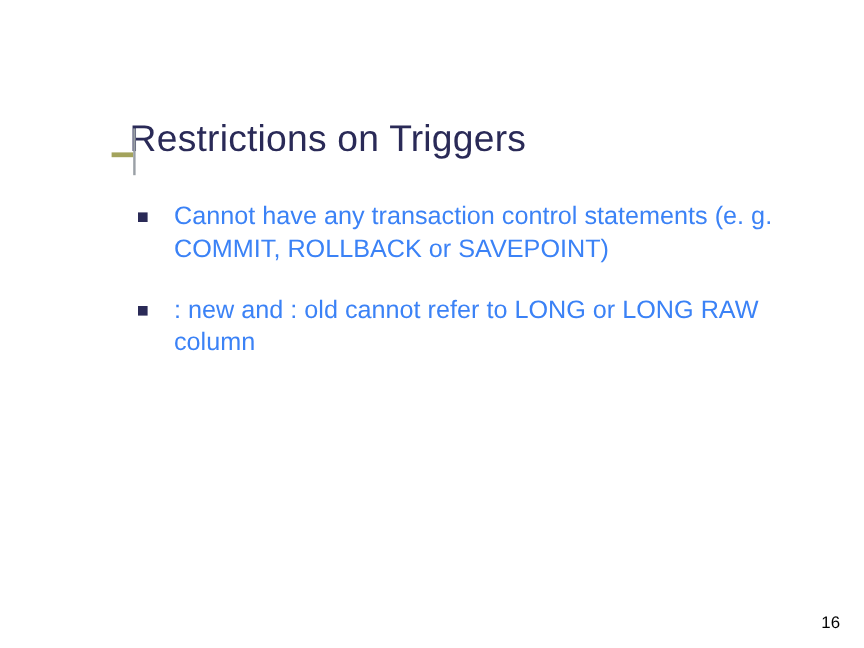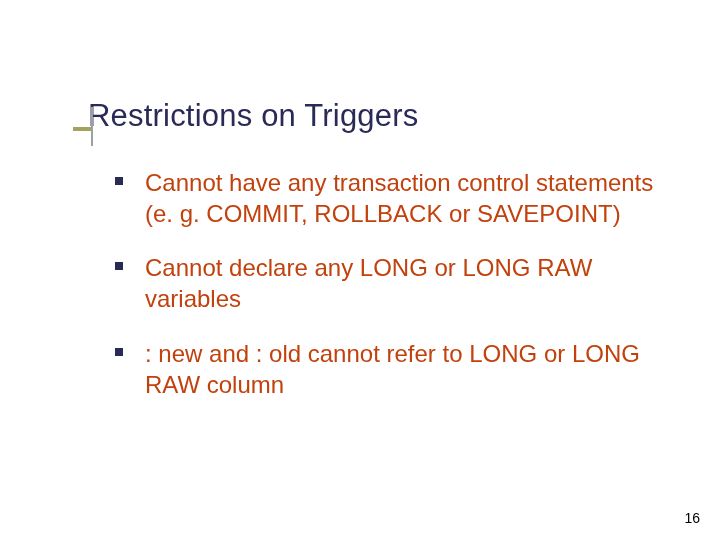--- a/index.html
+++ b/index.html
@@ -13,21 +13,21 @@
     overflow: hidden;
   }
   .slide {
     position: relative;
     width: 720px;
     height: 540px;
     box-sizing: border-box;
   }
   .title-wrap {
     position: absolute;
-    left: 88px;
+    left: 108px;
     top: 98px;
     width: 560px;
   }
   .title-accent {
     position: absolute;
     left: -15px;
     top: 29px;
     width: 18px;
     height: 4px;
     background: #a3a35c; 
@@ -61,23 +61,23 @@
   .bullet-icon {
     flex: 0 0 auto;
     width: 8px;
     height: 8px;
     background: #2a2a57;
     margin-top: 9px;
     margin-right: 22px;
   }
   .bullet-text {
     flex: 1 1 auto;
-    font-size: 24px;
+    font-size: 21px;
     line-height: 1.28;
-    color: #c2410c;
+    color: #3b82f6;
   }
   .page-number {
     position: absolute;
     right: 20px;
     bottom: 14px;
     font-size: 14px;
     color: #000;
   }
 </style>
 </head>
@@ -92,24 +92,20 @@
   </div>
 
   <div class="body">
 
     <div class="bullet-item">
       <div class="bullet-icon"></div>
       <div class="bullet-text">Cannot have any transaction control statements (e. g. COMMIT, ROLLBACK or SAVEPOINT)</div>
     </div>
 
 
-    <div class="bullet-item">
-      <div class="bullet-icon"></div>
-      <div class="bullet-text">Cannot declare any LONG or LONG RAW variables</div>
-    </div>
 
     <div class="bullet-item">
       <div class="bullet-icon"></div>
       <div class="bullet-text">: new and : old cannot refer to LONG or LONG RAW column</div>
     </div>
 
   </div>
 
   <div class="page-number">16</div>
 

